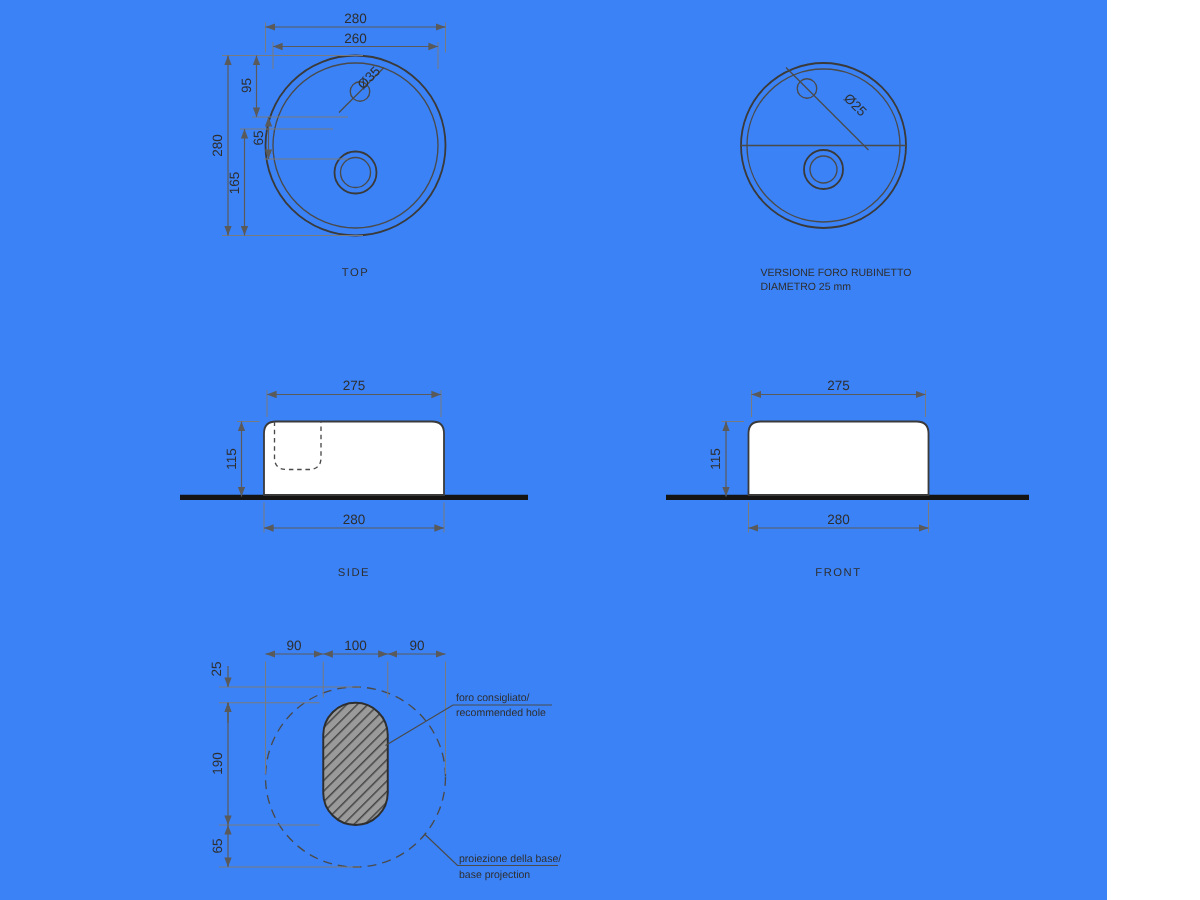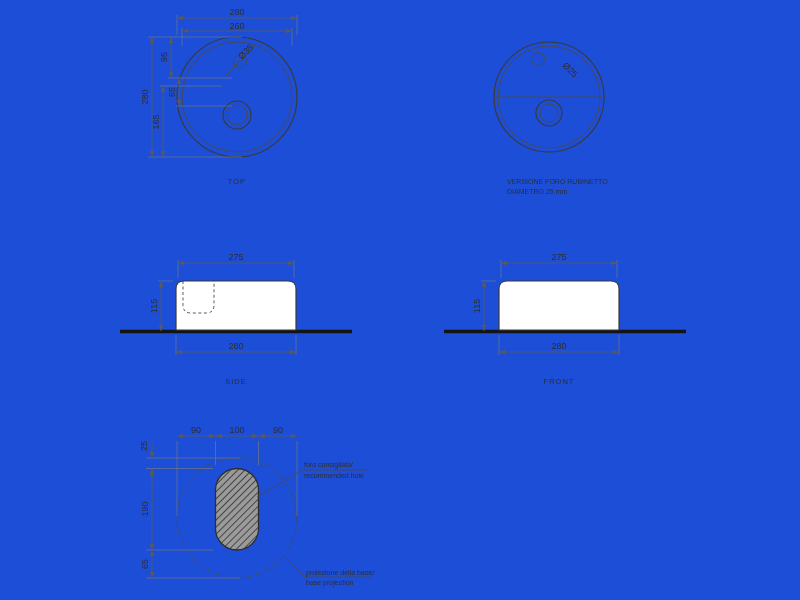--- a/index.html
+++ b/index.html
@@ -1,16 +1,16 @@
 <!DOCTYPE html>
 <html><head>
 <meta charset="utf-8">
 <style>
   html,body{margin:0;padding:0;background:#ffffff;}
-  .stage{width:800px;height:600px;background:#1d4ed8;position:relative;overflow:hidden;text-decoration:underline;}
+  .stage{width:738px;height:600px;background:#3b82f6;position:relative;overflow:hidden;text-decoration:underline;}
   svg{display:block;}
   svg text{font-family:"Liberation Sans","DejaVu Sans",sans-serif;fill:#2e2e2e;}
   .dim-text{font-size:9px;}
   .small-text{font-size:7px;}
   .view-label{font-size:7.5px;letter-spacing:1px;}
   .outline{fill:none;stroke:#3a3a3a;stroke-width:1.2;}
   .outline-fill{fill:#ffffff;stroke:#3a3a3a;stroke-width:1.2;}
   .outline-thin{fill:none;stroke:#4a4a4a;stroke-width:0.9;}
   .dimline{stroke:#5a5a5a;stroke-width:0.8;fill:none;}
   .extline{stroke:#7a7a7a;stroke-width:0.65;fill:none;}

